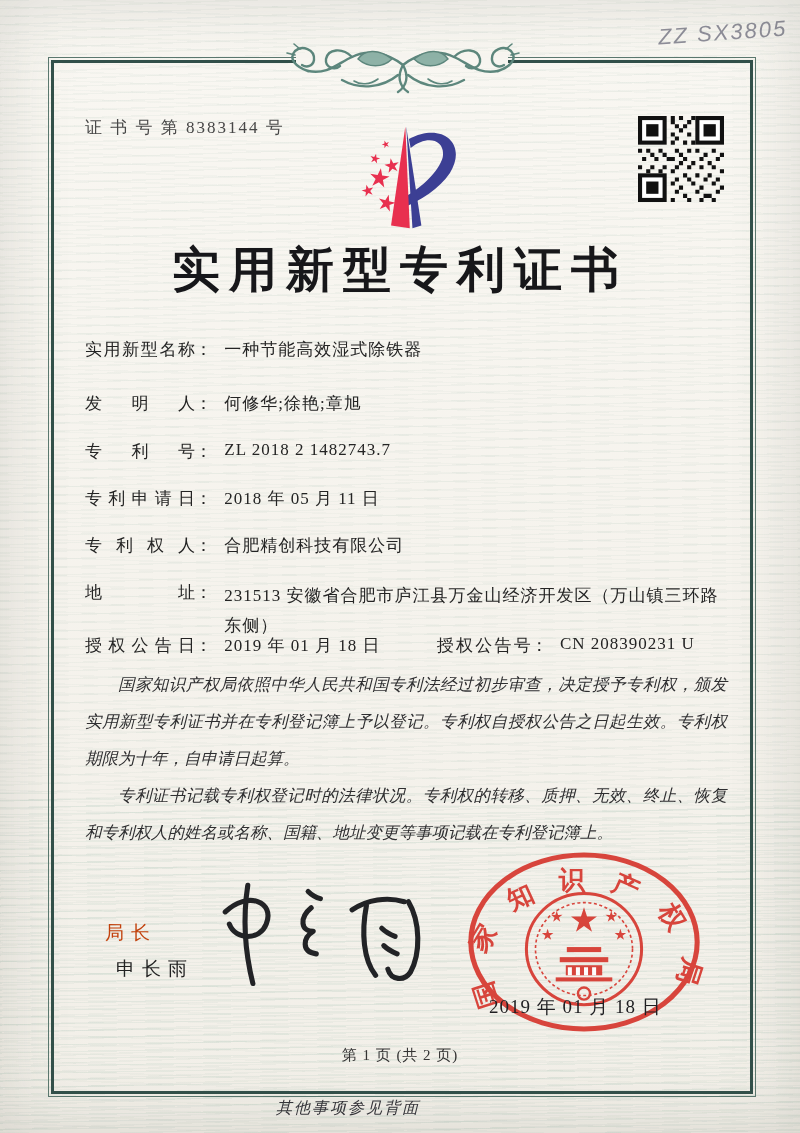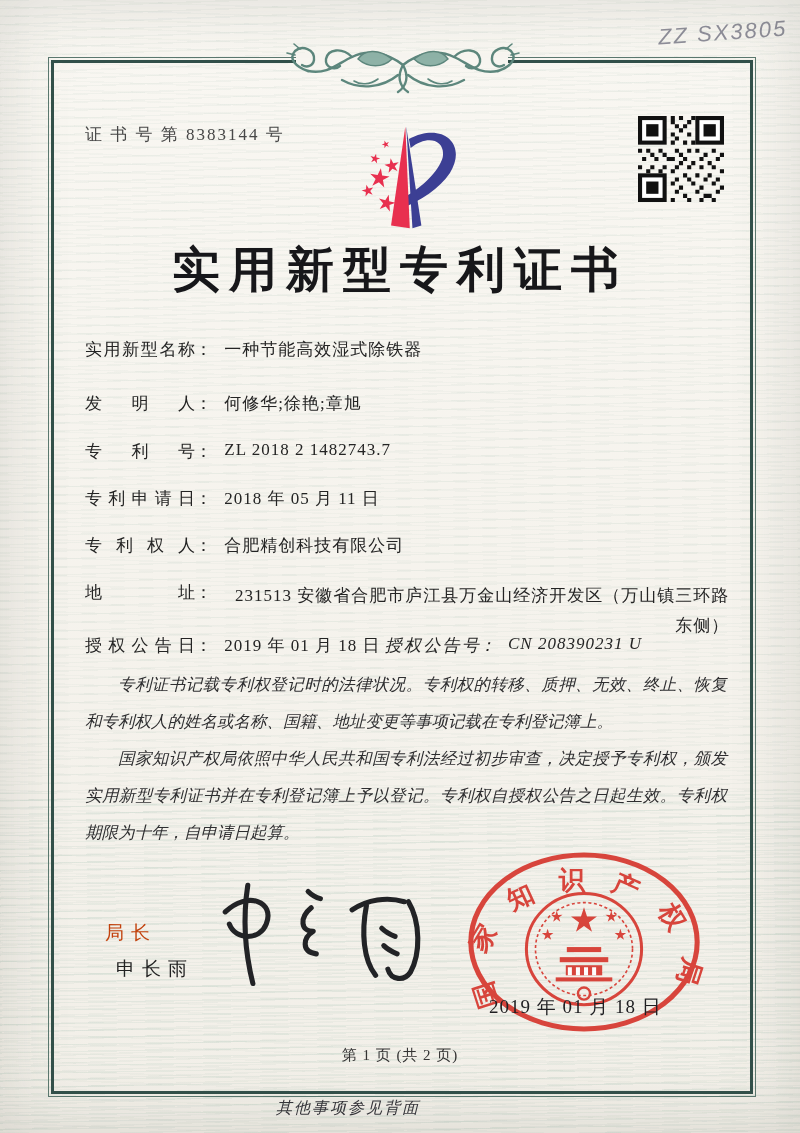--- a/index.html
+++ b/index.html
@@ -16,31 +16,31 @@
   .wavy-bottom{position:absolute;left:0;right:0;bottom:0;height:340px;z-index:0;
     background:repeating-linear-gradient(179deg, rgba(120,170,150,0.10) 0 1.5px, transparent 1.5px 7px);}
   
   .frame{position:absolute;left:48px;top:57px;width:706px;height:1038px;border:1px solid #5b786f;z-index:1;}
   .frame-inner{position:absolute;inset:2px;border:3px solid #32504a;}
   .orn-mask{position:absolute;left:296px;top:53px;width:212px;height:12px;background:#f8f6f1;z-index:2;}
   .ornament{position:absolute;left:278px;top:34px;width:250px;height:64px;z-index:3;}
   .handwriting{position:absolute;left:658px;top:20px;z-index:4;
     font-family:"Liberation Sans","DejaVu Sans",sans-serif;font-style:italic;
     font-size:22px;letter-spacing:2px;color:#8e8e99;transform:rotate(-4deg);}
-  .cert-no{position:absolute;left:85px;top:123px;font-size:17px;letter-spacing:2px;color:#474747;z-index:4;}
+  .cert-no{position:absolute;left:85px;top:116px;font-size:17px;letter-spacing:2px;color:#474747;z-index:4;}
   .logo{position:absolute;left:350px;top:114px;width:116px;height:134px;z-index:4;}
   .qr{position:absolute;left:638px;top:116px;width:86px;height:86px;z-index:4;}
   .title{position:absolute;left:0;top:238px;width:800px;text-align:center;z-index:4;
     font-size:48px;font-weight:700;letter-spacing:9px;color:#17171a;}
   .row{position:absolute;left:85px;width:660px;font-size:17px;color:#242424;z-index:4;white-space:nowrap;}
   .flabel{display:inline-block;width:110px;text-align:justify;text-align-last:justify;vertical-align:top;}
   .colon{display:inline-block;vertical-align:top;}
   .fvalue{display:inline-block;margin-left:8px;letter-spacing:1px;vertical-align:top;}
-  .fvalue.wrap{white-space:normal;width:505px;line-height:30px;text-align:right;}
-  .pair2{display:inline-block;font-style:italic;}
+  .fvalue.wrap{white-space:normal;width:505px;line-height:30px;}
+  .pair2{display:inline-block;margin-left:52px;}
   .pair2 .flabel{width:94px;}
   .body-text{position:absolute;left:85px;top:666px;width:642px;z-index:4;
     font-size:16.5px;line-height:37px;color:#2e2e30;font-style:italic;}
   .body-text p{margin:0;text-indent:2em;text-align:justify;}
   .sig-title{position:absolute;left:105px;top:920px;font-size:19px;letter-spacing:7px;color:#c2410c;z-index:4;}
   .sig-name{position:absolute;left:116px;top:956px;font-size:19px;letter-spacing:7px;color:#222;z-index:4;}
   .signature{position:absolute;left:213px;top:876px;width:225px;height:125px;z-index:4;}
   .seal{position:absolute;left:462px;top:846px;width:244px;height:192px;z-index:4;opacity:.92;}
   .seal-date{position:absolute;left:489px;top:994px;font-size:19px;letter-spacing:1px;color:#1f1f22;z-index:5;}
   .page-info{position:absolute;left:0;top:1046px;width:800px;text-align:center;font-size:15px;letter-spacing:1px;color:#333;z-index:4;}
@@ -144,22 +144,22 @@
 <div class="row" style="top:634px">
   <span class="flabel">授权公告日</span><span class="colon">：</span>
   <span class="fvalue">2019 年 01 月 18 日</span>
   <span class="pair2">
     <span class="flabel">授权公告号</span><span class="colon">：</span>
     <span class="fvalue">CN 208390231 U</span>
   </span>
 </div>
 
 <div class="body-text">
+  <p>国家知识产权局依照中华人民共和国专利法经过初步审查，决定授予专利权，颁发实用新型专利证书并在专利登记簿上予以登记。专利权自授权公告之日起生效。专利权期限为十年，自申请日起算。</p>
   <p>专利证书记载专利权登记时的法律状况。专利权的转移、质押、无效、终止、恢复和专利权人的姓名或名称、国籍、地址变更等事项记载在专利登记簿上。</p>
-  <p>国家知识产权局依照中华人民共和国专利法经过初步审查，决定授予专利权，颁发实用新型专利证书并在专利登记簿上予以登记。专利权自授权公告之日起生效。专利权期限为十年，自申请日起算。</p>
 </div>
 
 <div class="sig-title">局长</div>
 <div class="sig-name">申长雨</div>
 
 <svg class="signature" viewBox="0 0 220 120">
   <g fill="none" stroke="#222326" stroke-width="5" stroke-linecap="round" stroke-linejoin="round">
     <path d="M34,8 C30,34 30,68 39,104"></path>
     <path d="M12,34 C34,13 61,24 52,46 C46,62 22,62 16,46"></path>
     <path d="M96,30 C84,40 86,53 98,53 C88,59 86,73 101,75"></path>

